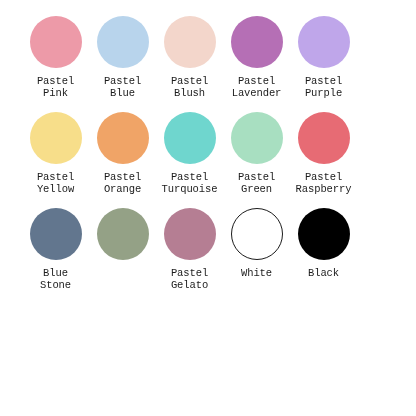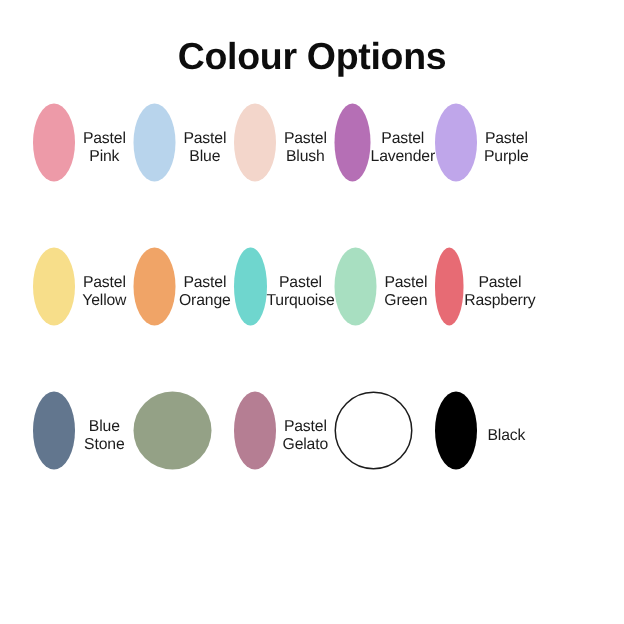--- a/index.html
+++ b/index.html
@@ -41,22 +41,23 @@
   .swatch-row {
     display: flex;
     flex-direction: row;
     justify-content: flex-start;
     align-items: flex-start;
     height: 96px;
   }
   .swatch-cell {
     width: 67px;
     display: flex;
-    flex-direction: row;
+    flex-direction: column;
     align-items: center;
+    font-family: Liberation Mono, monospace;
   }
   .swatch-circle {
     width: 52px;
     height: 52px;
     border-radius: 50%;
     box-sizing: border-box;
   }
   .swatch-label {
     margin-top: 7px;
     font-size: 10.5px;
@@ -66,21 +67,20 @@
     width: 72px;
     white-space: pre-line;
     letter-spacing: -0.1px;
   }
 </style>
 </head>
 <body style="background: rgb(255, 255, 255);">
 
 <div id="page">
 
-  <div id="page-title">Colour Options</div>
 
   <div id="swatch-grid">
       <div class="swatch-row">
         <div class="swatch-cell">
           <div class="swatch-circle" style="background: rgb(237, 154, 168);"></div>
           <div class="swatch-label" style="color: rgb(28, 28, 28);">Pastel
 Pink</div>
         </div>
         <div class="swatch-cell">
           <div class="swatch-circle" style="background: rgb(184, 212, 236);"></div>
@@ -139,20 +139,21 @@
         <div class="swatch-cell">
           <div class="swatch-circle" style="background: rgb(148, 161, 134);"></div>
         </div>
         <div class="swatch-cell">
           <div class="swatch-circle" style="background: rgb(181, 126, 147);"></div>
           <div class="swatch-label" style="color: rgb(28, 28, 28);">Pastel
 Gelato</div>
         </div>
         <div class="swatch-cell">
           <div class="swatch-circle" style="background: rgb(255, 255, 255); border: 1.5px solid rgb(28, 28, 28);"></div>
+          <div class="swatch-label" style="color: rgb(28, 28, 28);">White</div>
         </div>
         <div class="swatch-cell">
           <div class="swatch-circle" style="background: rgb(0, 0, 0);"></div>
           <div class="swatch-label" style="color: rgb(28, 28, 28);">Black</div>
         </div>
       </div>
     </div>
 
 </div>
 

